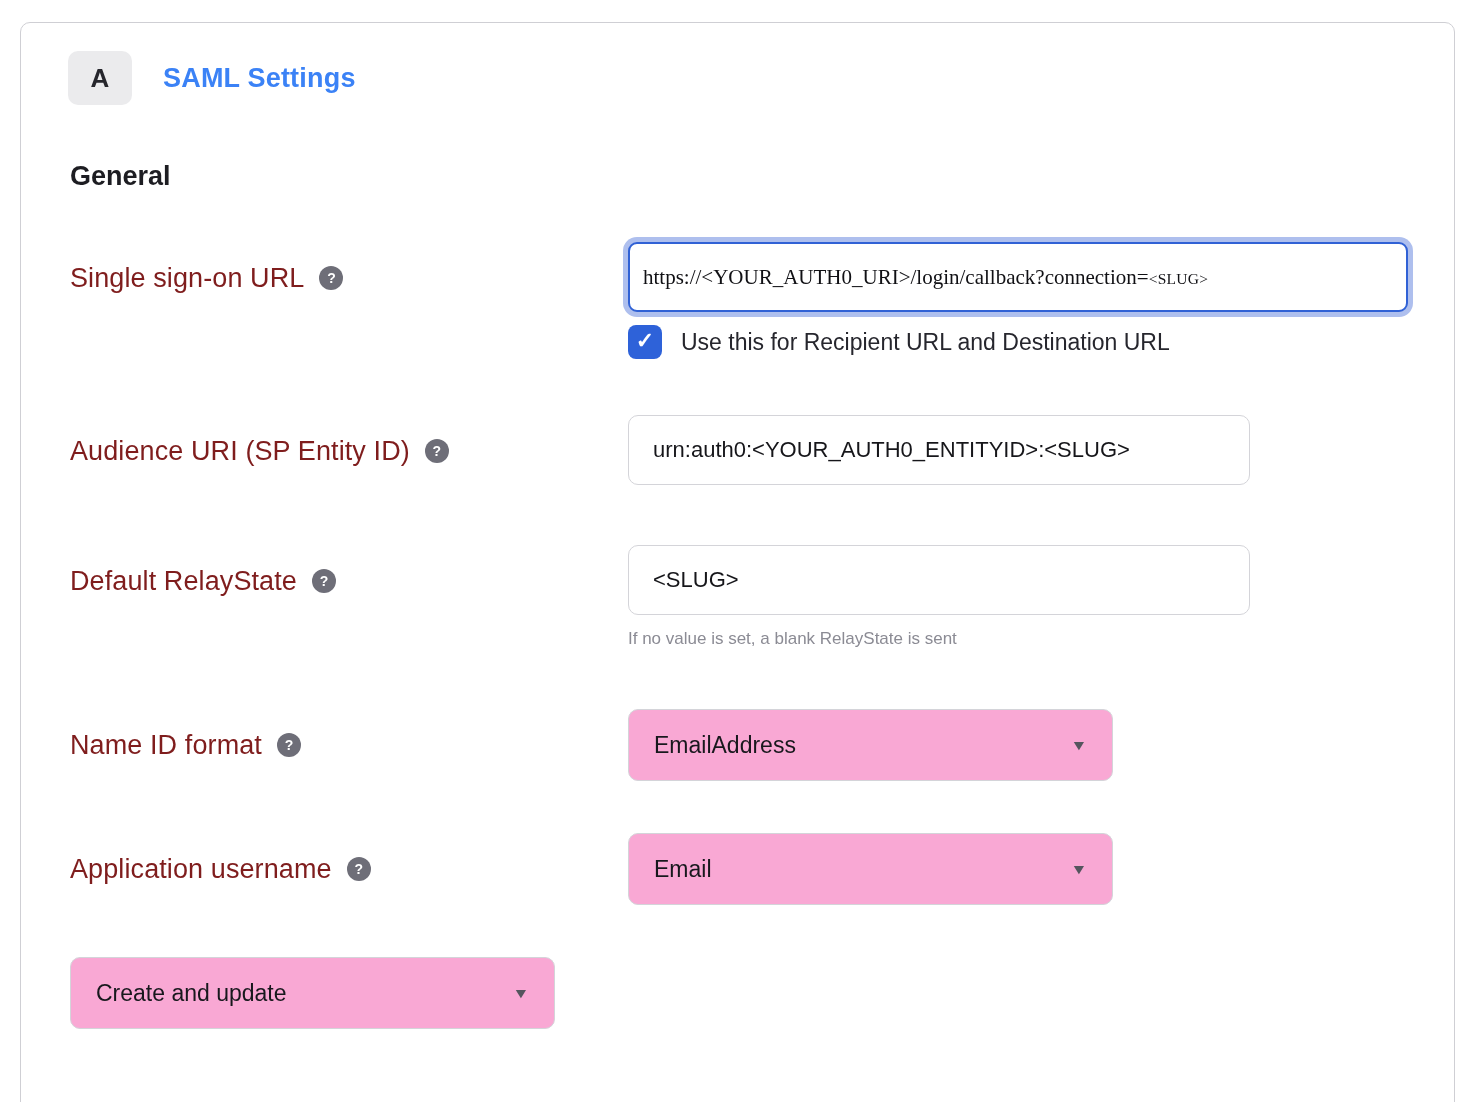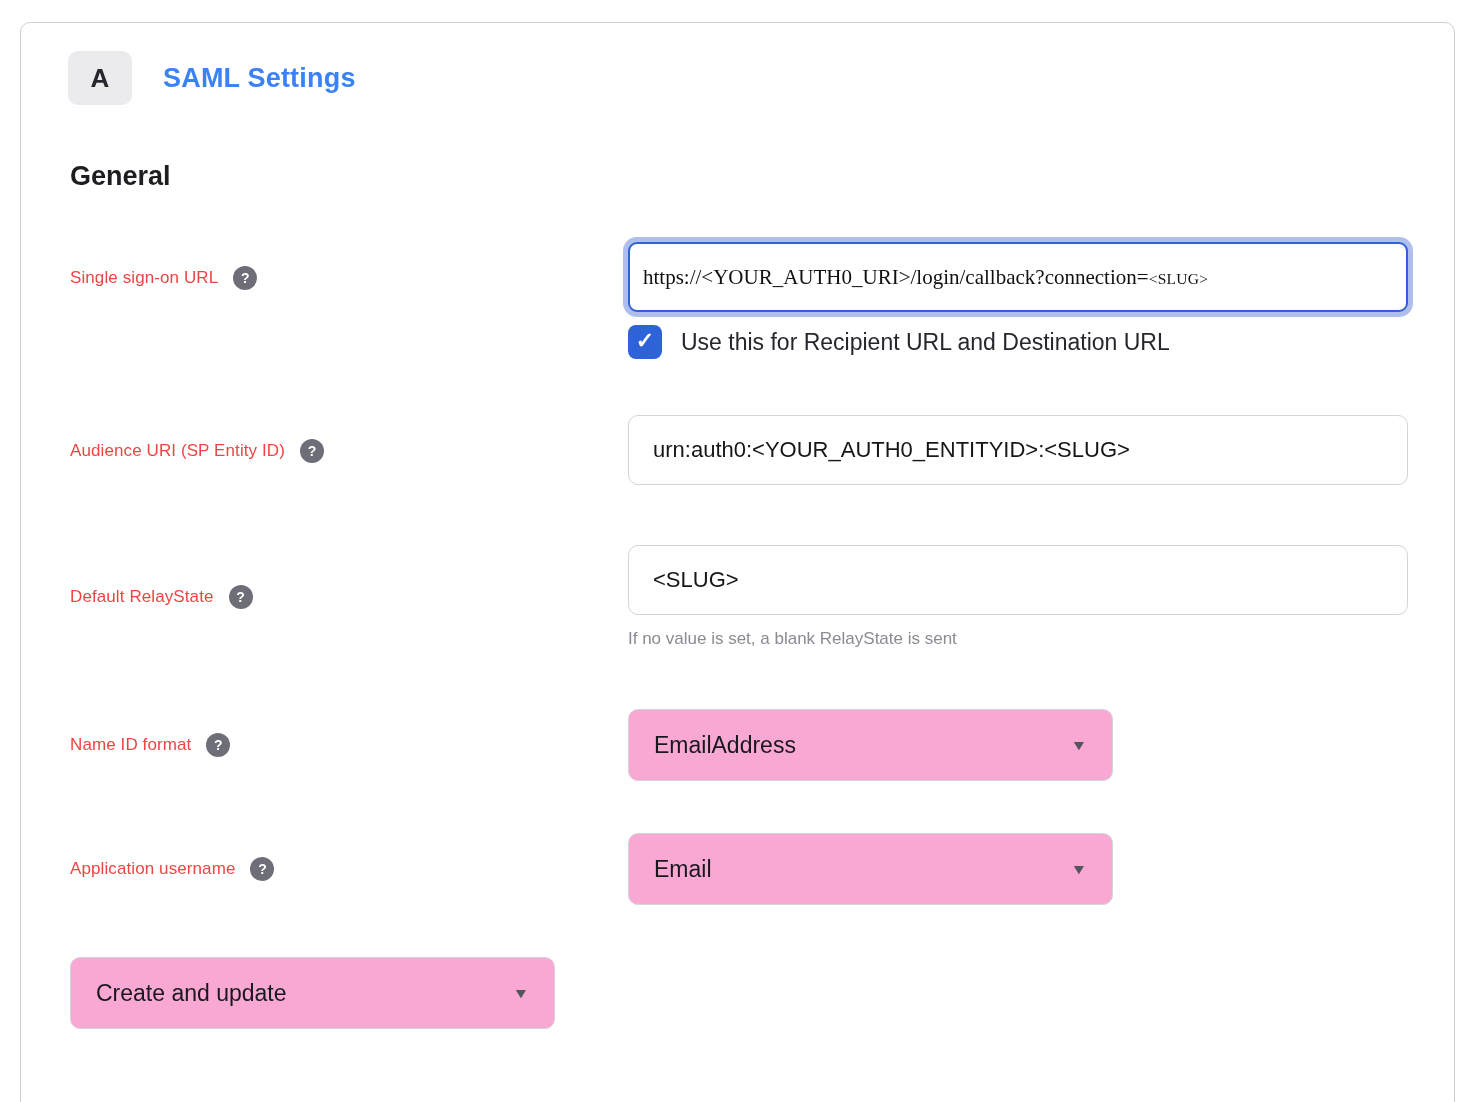--- a/index.html
+++ b/index.html
@@ -37,46 +37,46 @@
     letter-spacing: 0.2px;
   }
   .section-title {
     margin-top: 56px;
     font-size: 27px; font-weight: 700; color: #1d1d22;
   }
   .rows { margin-top: 50px; }
   .row { display: flex; }
   .row.mb1 { margin-bottom: 56px; }
   .row.mb2 { margin-bottom: 58px; }
-  .row.mb3 { margin-bottom: 60px; align-items: center; }
+  .row.mb3 { margin-bottom: 60px; }
   .row.mb4 { margin-bottom: 52px; }
   .label-col {
     width: 558px; flex-shrink: 0;
     display: flex; align-items: center; gap: 15px;
     height: 72px;
   }
   .field-label {
-    font-size: 17px; color: #ef4444;
+    font-size: 27px; color: #7f1d1d;
     letter-spacing: 0.1px;
   }
   .help-icon {
     width: 24px; height: 24px;
     border-radius: 50%;
     background: #6e6e78;
     color: #ffffff;
     display: flex; align-items: center; justify-content: center;
     font-size: 14px; font-weight: 700;
     flex-shrink: 0;
     cursor: pointer;
     user-select: none;
   }
   .control-col { flex: 1; max-width: 786px; }
 
   .text-input {
-    width: 780px; height: 70px;
+    width: 622px; height: 70px;
     border: 1px solid #d4d4d9;
     border-radius: 10px;
     background: #ffffff;
     font-family: "Liberation Sans", sans-serif;
     font-size: 22px; color: #16161a;
     padding: 0 24px;
     outline: none;
   }
   .sso-input {
     width: 780px; height: 70px;

